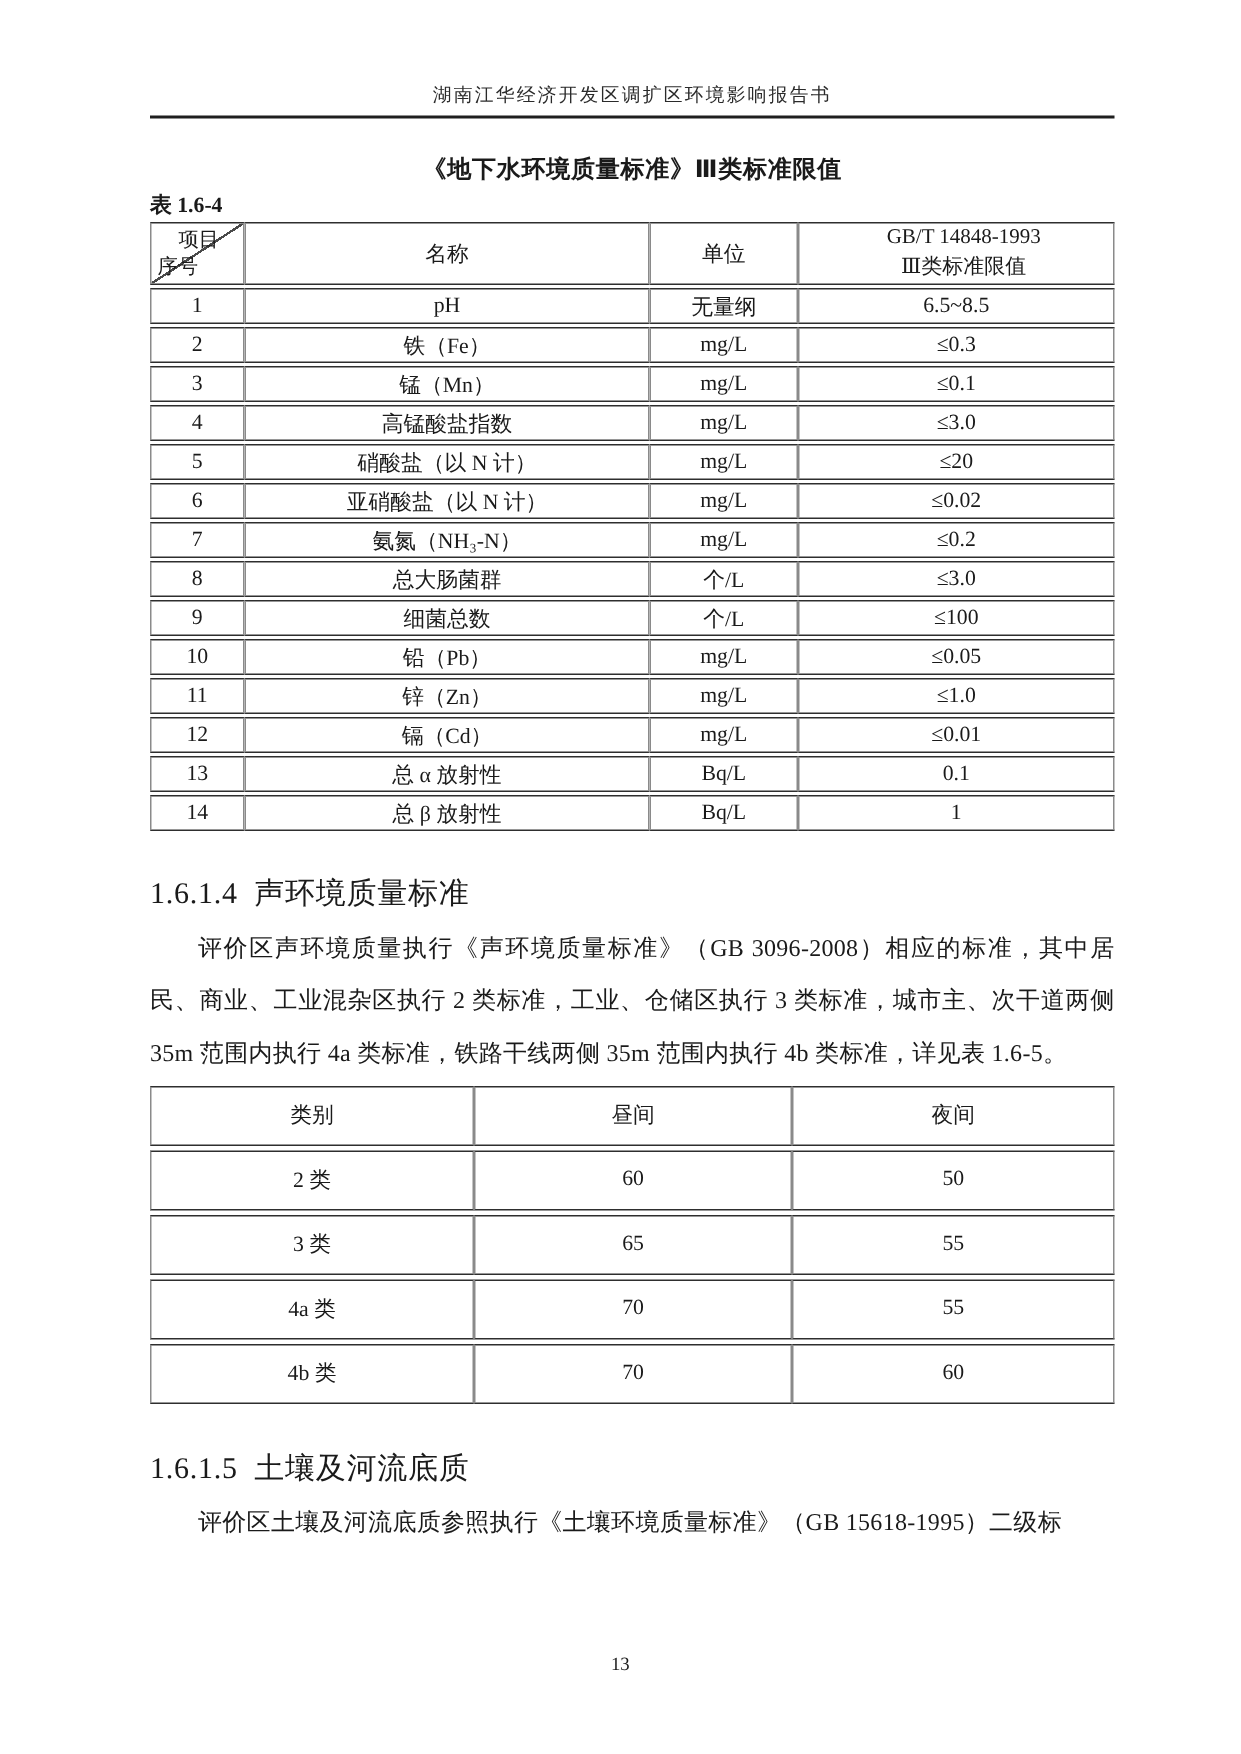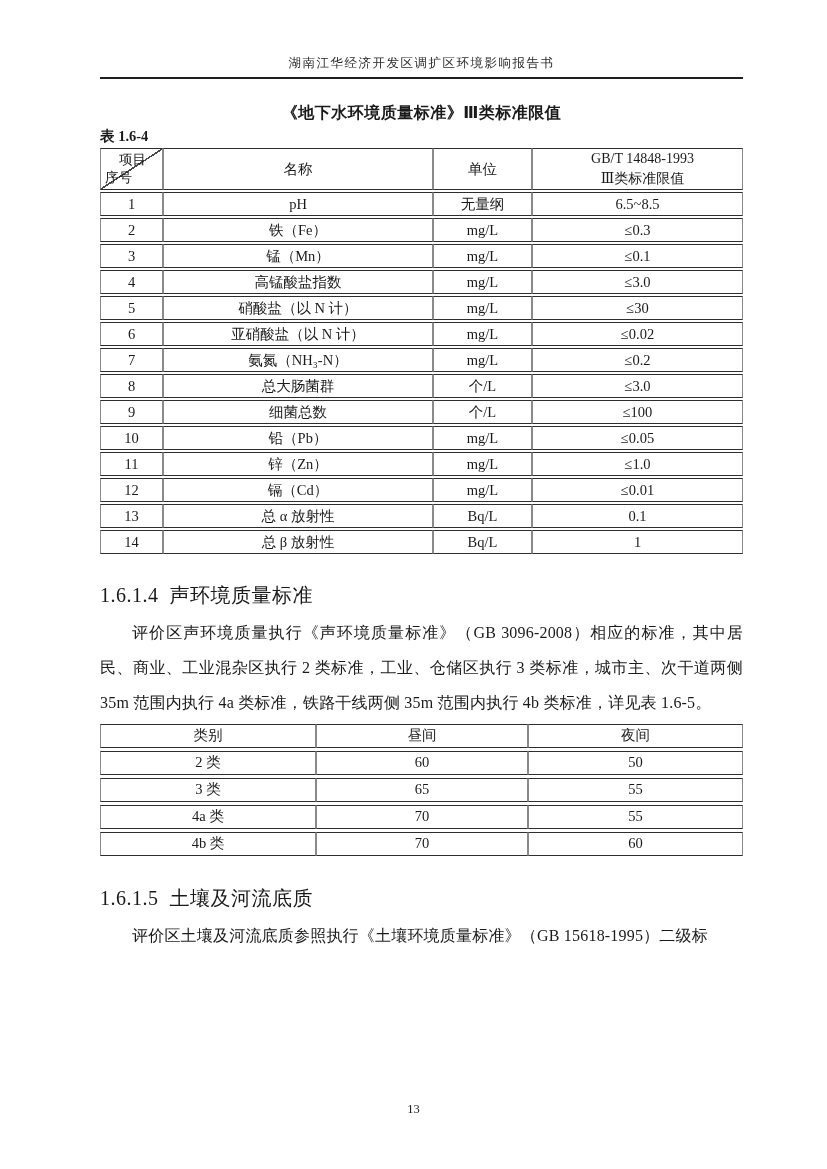--- a/index.html
+++ b/index.html
@@ -92,21 +92,21 @@
   .body-paragraph {
     margin: 6px 0 0 0;
     font-size: 16px;
     line-height: 2.2;
     text-align: justify;
     text-indent: 2em;
     letter-spacing: 0.2px;
   }
   .noise-caption { margin-top: 2px; }
   #noise-table { border-spacing: 0 3px; }
-  #noise-table td, #noise-table th { height: 24px; }
+  #noise-table td, #noise-table th { height: 40px; }
   .page-number {
     position: absolute;
     bottom: 52px; left: 0;
     width: 100%;
     text-align: center;
     font-size: 12.5px;
   }
 </style>
 </head>
 <body>
@@ -170,21 +170,21 @@
           <td>4</td>
           <td>高锰酸盐指数</td>
           <td>mg/L</td>
           <td>≤3.0</td>
         </tr>
 
         <tr>
           <td>5</td>
           <td>硝酸盐（以 N 计）</td>
           <td>mg/L</td>
-          <td>≤30</td>
+          <td>≤20</td>
         </tr>
 
         <tr>
           <td>6</td>
           <td>亚硝酸盐（以 N 计）</td>
           <td>mg/L</td>
           <td>≤0.02</td>
         </tr>
 
         <tr>

